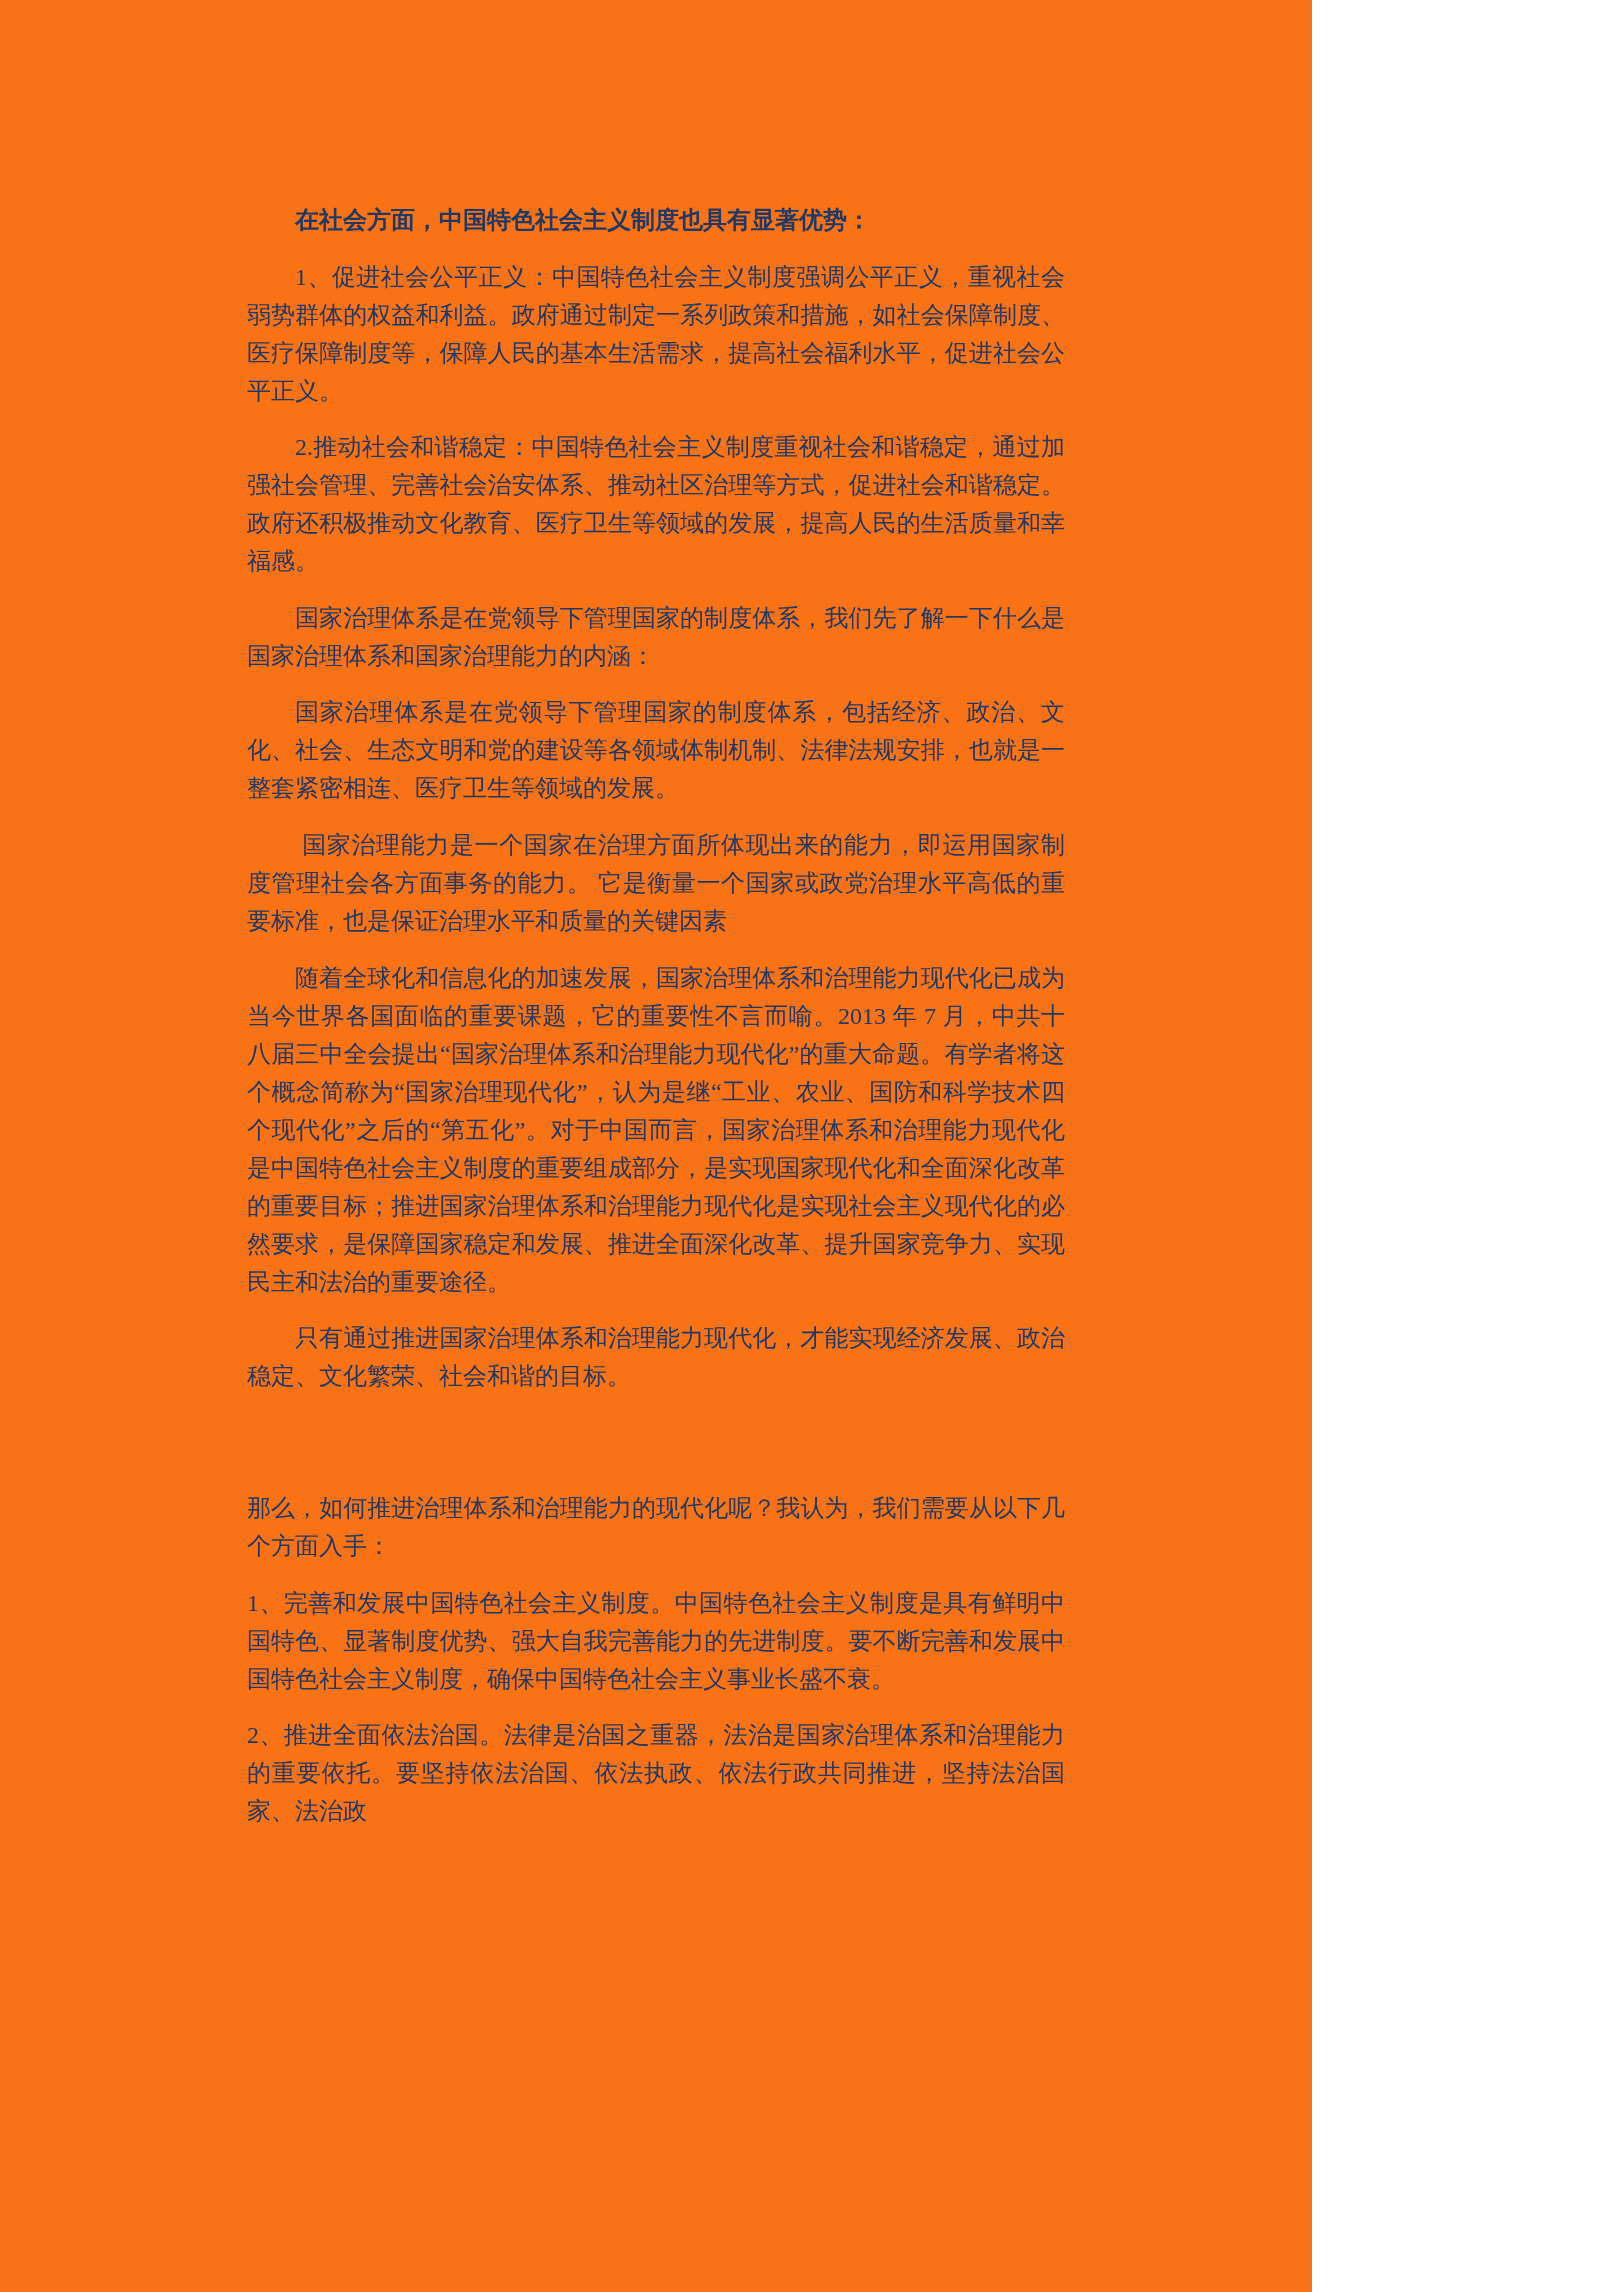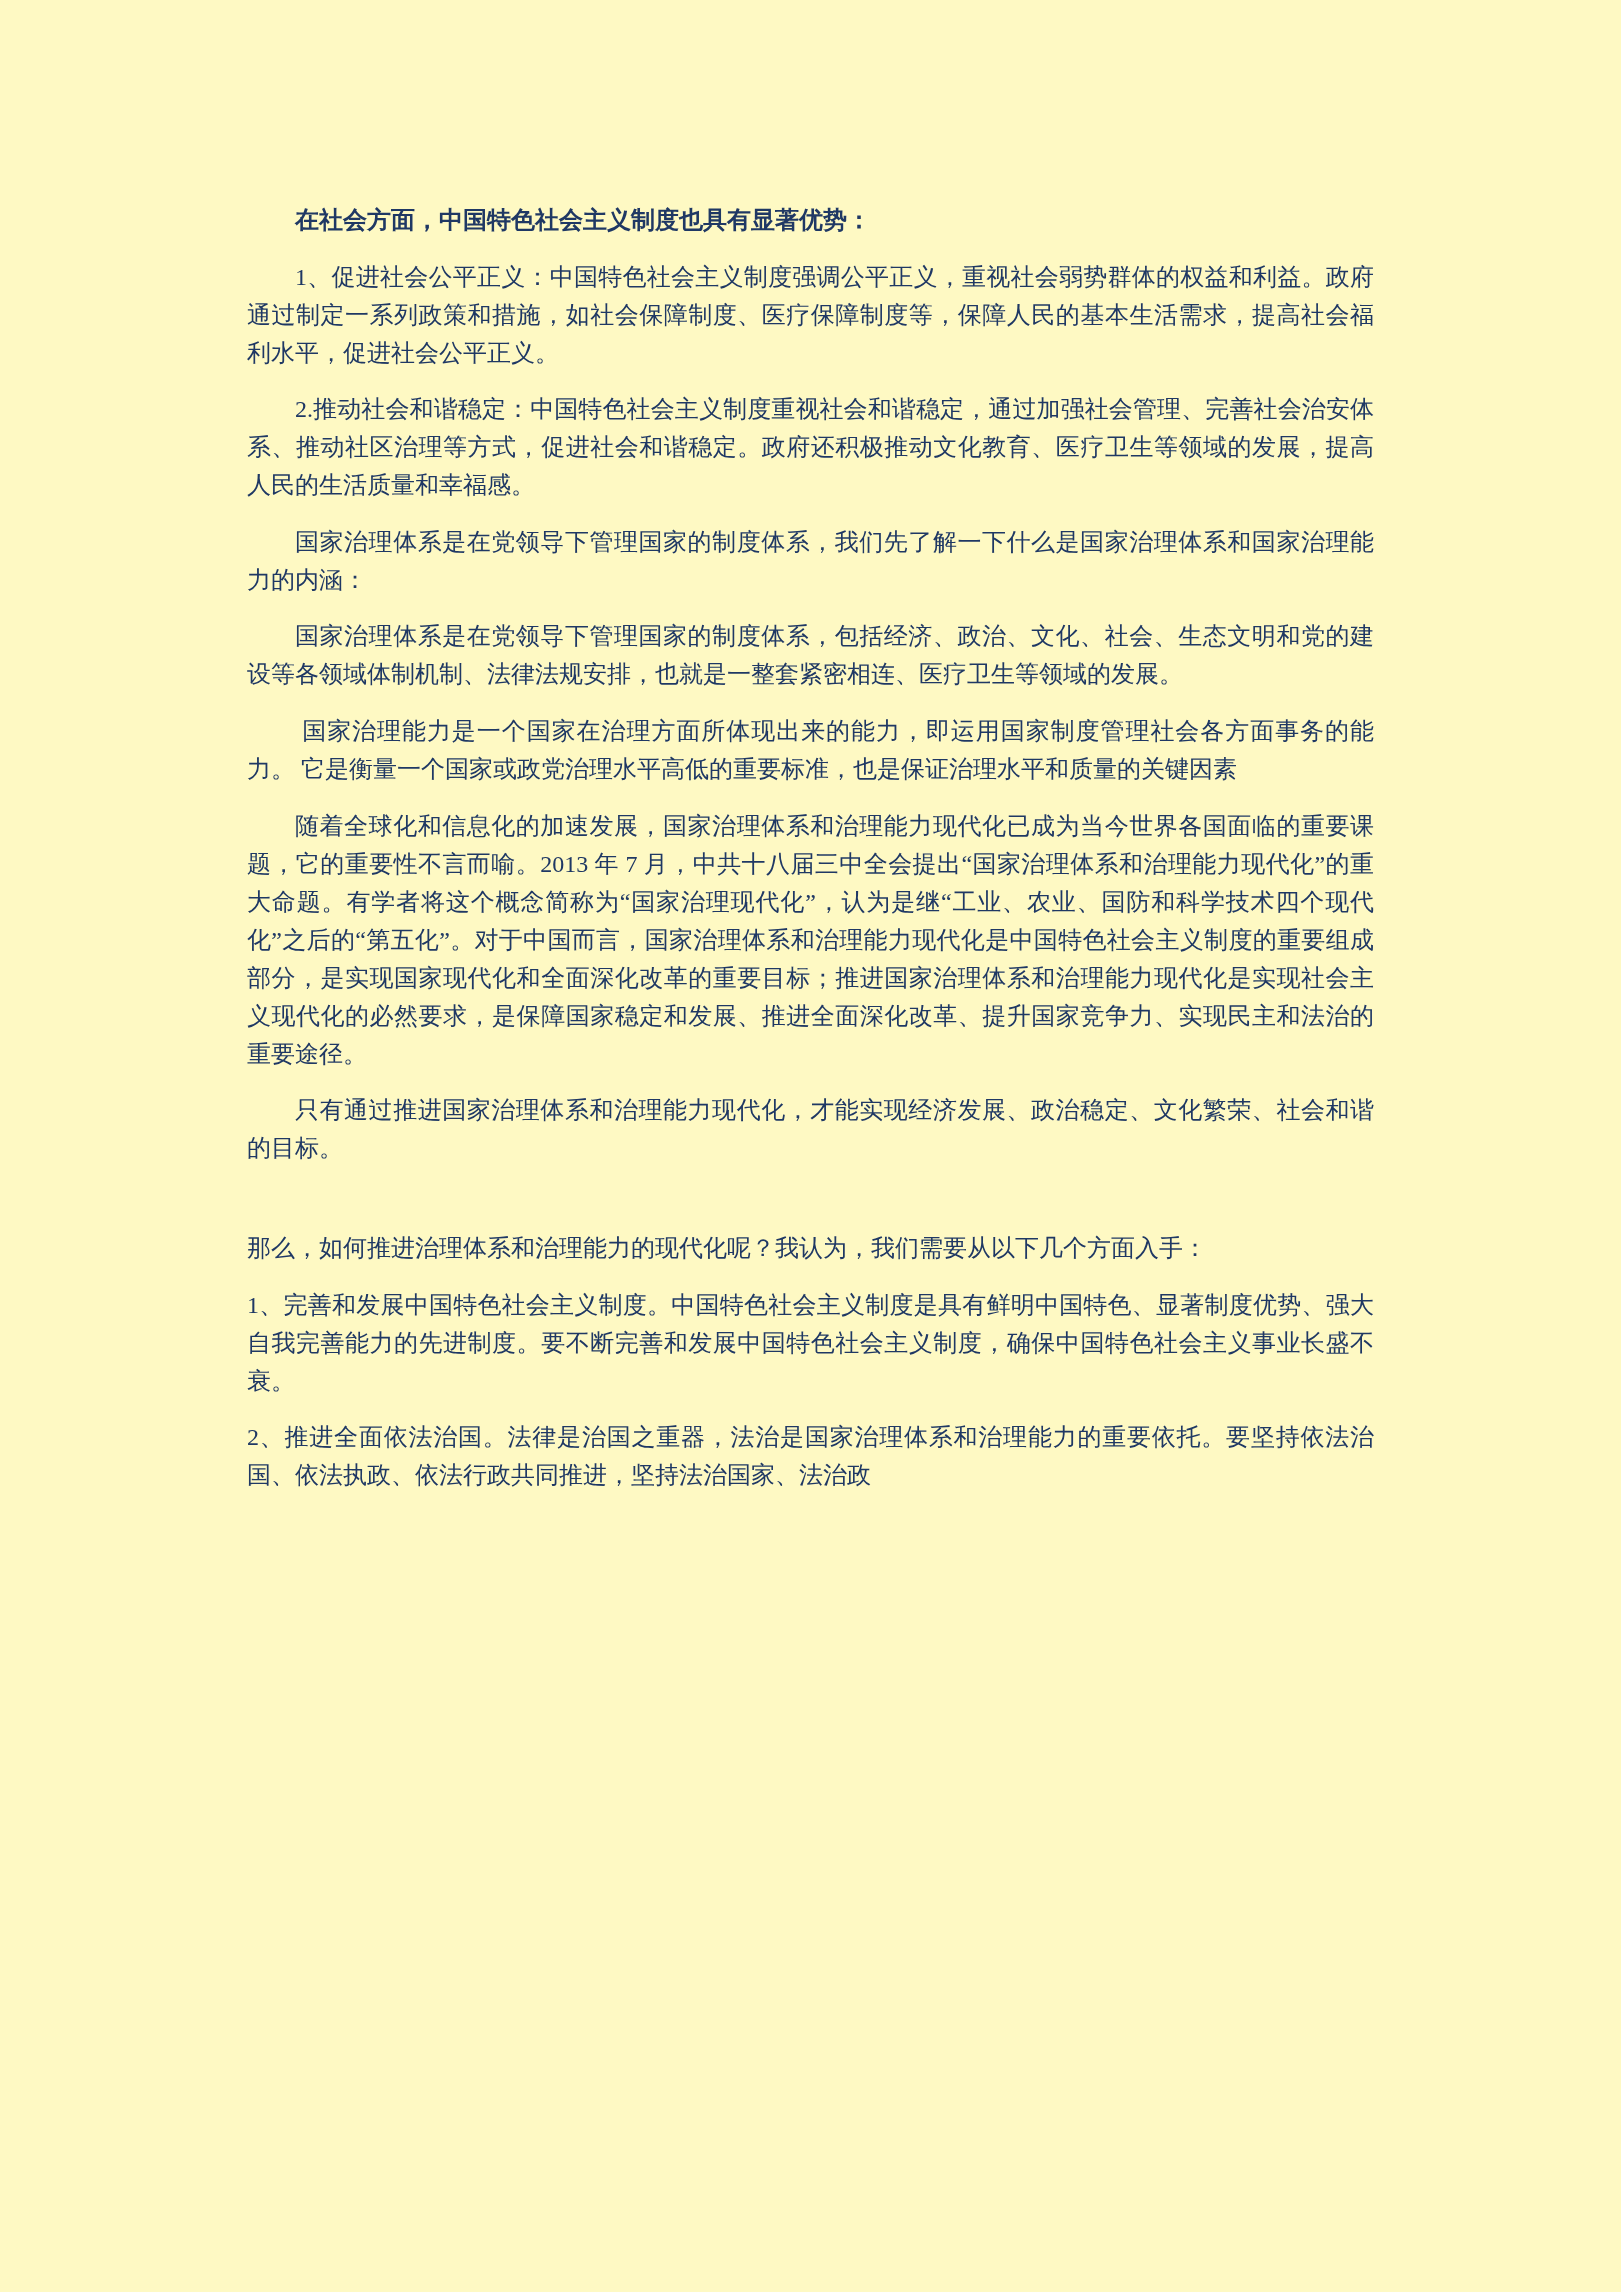--- a/index.html
+++ b/index.html
@@ -8,45 +8,45 @@
     background: #ffffff;
   }
   body {
     width: 1621px;
     min-height: 2293px;
     position: relative;
     font-family: "Liberation Serif", "DejaVu Serif", serif;
   }
   .page {
     box-sizing: border-box;
-    width: 1621px;
+    width: 1312px;
     min-height: 2293px;
     padding: 201px 247px 72px 247px;
-    background: #fef9c3;
+    background: #f97316;
   }
   .doc-body {
     color: #1f3864;
     font-size: 24px;
     line-height: 38px;
     text-align: justify;
   }
   p.block {
     margin: 0 0 18.6px 0;
   }
   p.indent {
     text-indent: 2em;
   }
   p.indent-lg {
     text-indent: 2.3em;
   }
   p.bold {
     font-weight: bold;
   }
   p.gap-before {
-    margin-top: 62px;
+    margin-top: 94px;
   }
 </style>
 </head>
 <body>
 
 <div class="page">
   <div class="doc-body">
 
     <p class="block indent bold">在社会方面，中国特色社会主义制度也具有显著优势：</p>
 

